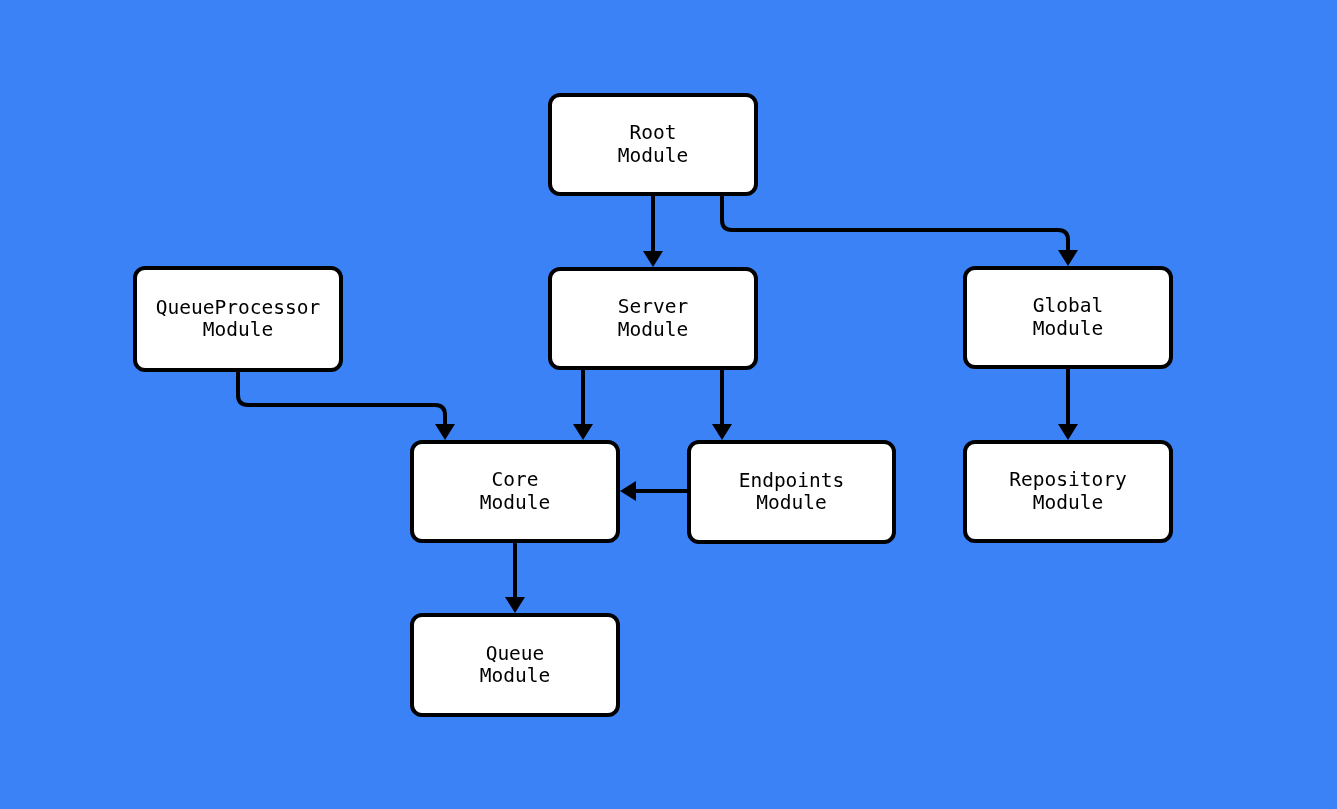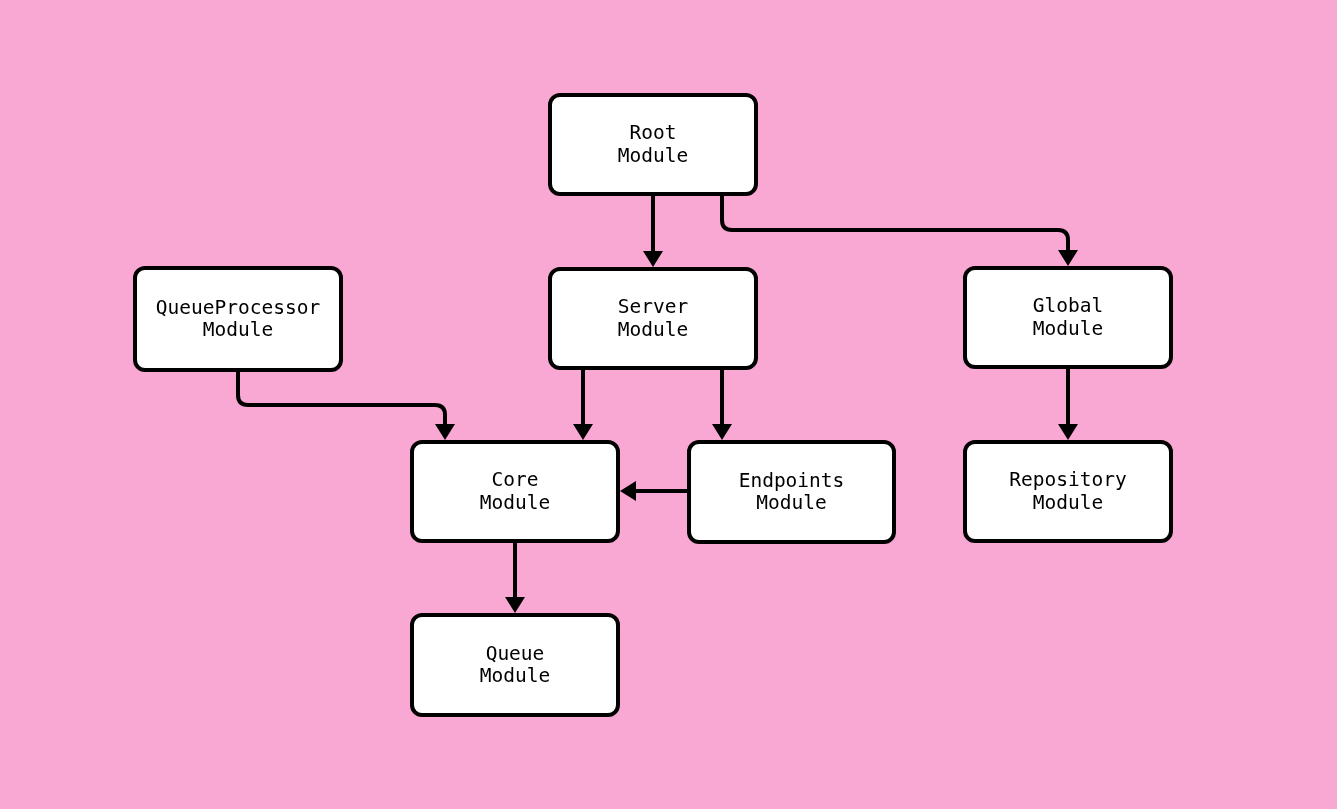--- a/index.html
+++ b/index.html
@@ -8,21 +8,21 @@
     padding: 0;
     background: #ffffff;
   }
   body {
     font-family: "DejaVu Sans Mono", "Liberation Mono", monospace;
   }
   #canvas {
     position: relative;
     width: 1337px;
     height: 809px;
-    background: #f9a8d4;
+    background: #3b82f6;
     overflow: hidden;
   }
   #diagram-svg {
     position: absolute;
     left: 0;
     top: 0;
     width: 1337px;
     height: 809px;
     display: block;
   }

